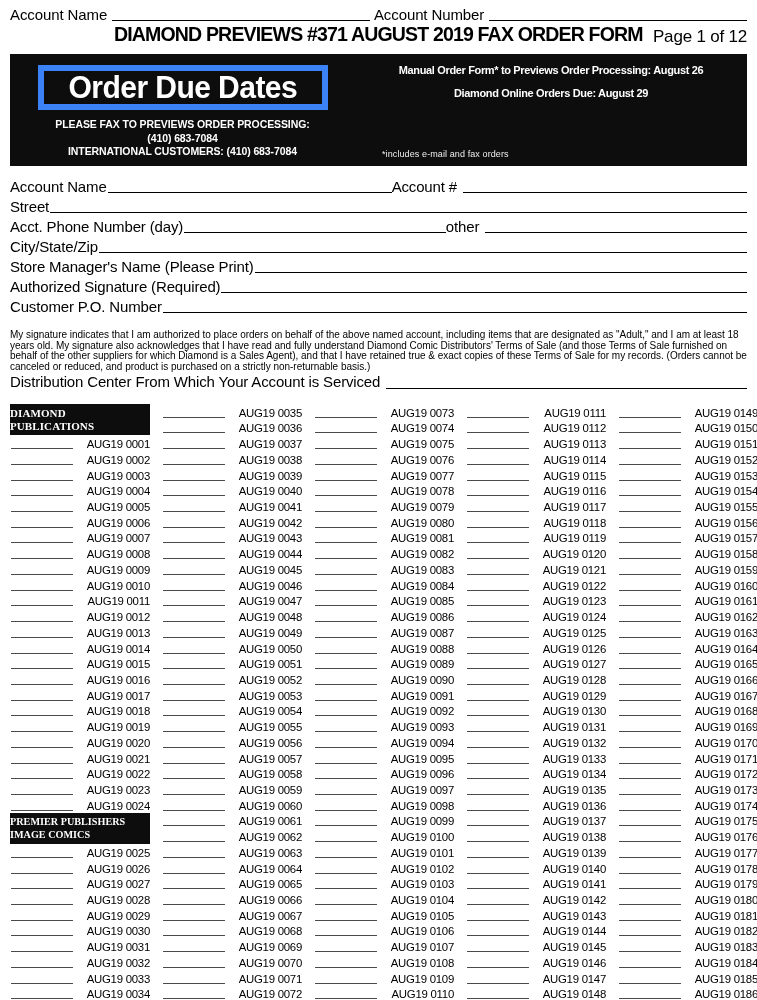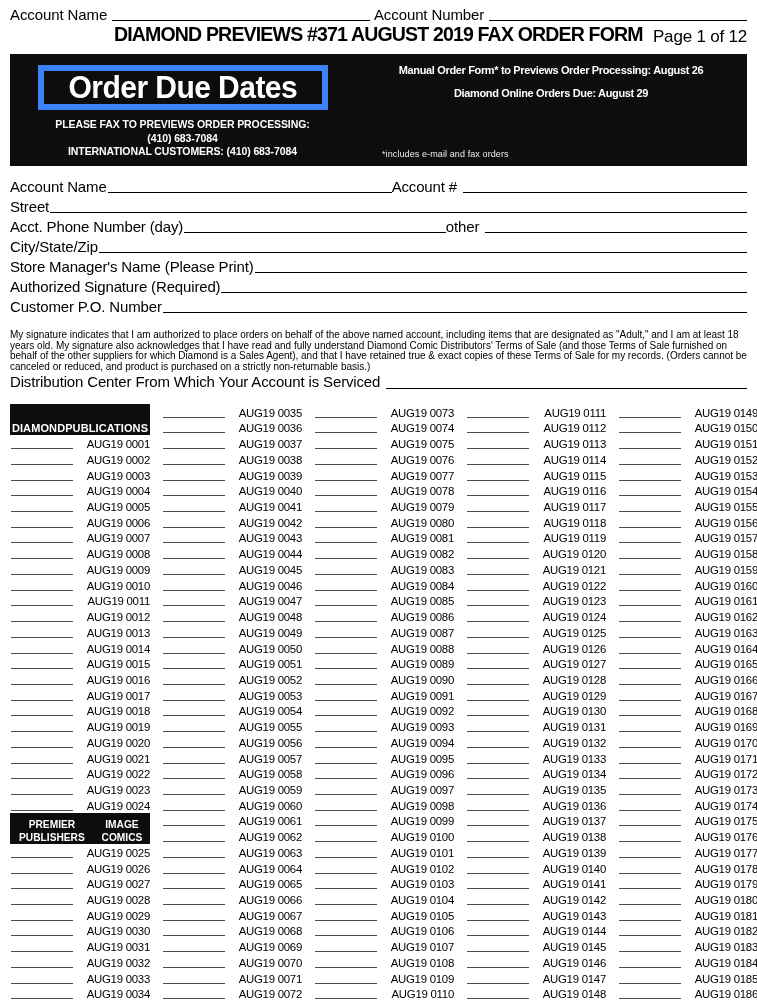--- a/index.html
+++ b/index.html
@@ -247,28 +247,30 @@
     line-height: 12px;
     white-space: nowrap;
     padding-bottom: 1px;
   }
 
   .sechdr {
     background: #0d0d0d;
     color: #ffffff;
     height: 31.44px;
     display: flex;
-    align-items: flex-end;
+    flex-direction: column;
+    align-items: flex-start;
     justify-content: center;
     font-size: 11px;
     font-weight: bold;
     letter-spacing: 0.1px;
     line-height: 13px;
     text-align: center;
     box-sizing: border-box;
+    font-family: Liberation Serif, serif;
   }
   .sechdr.narrow { font-size: 10.2px; letter-spacing: 0px; }
 </style>
 </head>
 <body>
 
 <div class="page">
 
   <div class="topline">
     <span class="lbl">Account Name</span>

